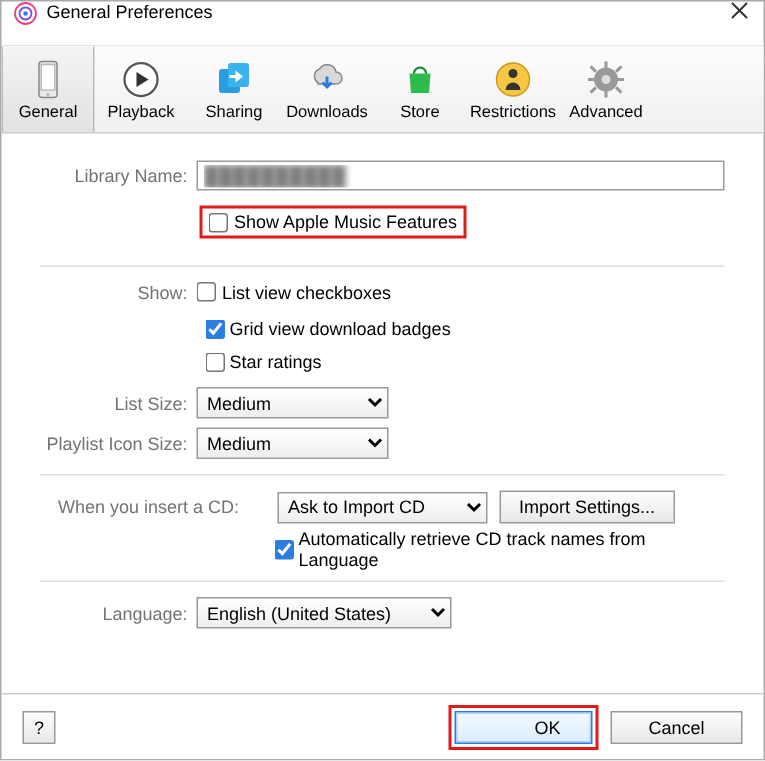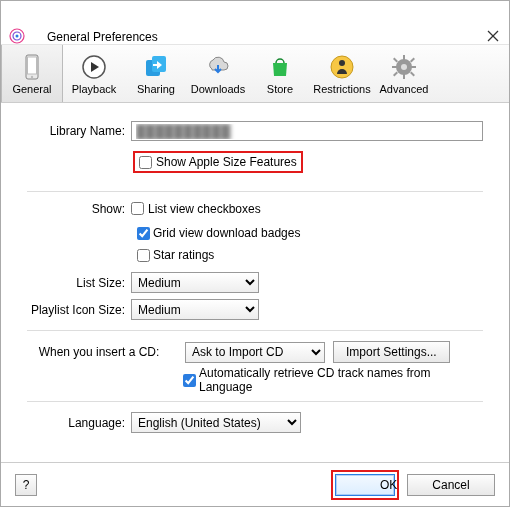--- a/index.html
+++ b/index.html
@@ -1,45 +1,45 @@
 <!DOCTYPE html>
 <html><head>
 <meta charset="utf-8">
 <style>
 * { box-sizing: border-box; margin: 0; padding: 0; }
 body { font-family: "Segoe UI", Tahoma, sans-serif; font-size: 12px; background: #f0f0f0; width: 510px; height: 507px; overflow: hidden; }
 .window { width: 510px; height: 507px; background: #fff; border: 1px solid #aaa; display: flex; flex-direction: column; }
-.titlebar { height: 44px; display: flex; align-items: flex-end; padding: 0 8px; border-bottom: 1px solid #e5e5e5; gap: 16px; }
+.titlebar { height: 30px; display: flex; align-items: flex-start; padding: 0 8px; border-bottom: 1px solid #e5e5e5; }
 .titlebar .icon { width: 16px; height: 16px; margin-right: 6px; }
 .titlebar .title { flex: 1; font-size: 12px; }
 .titlebar .close { width: 14px; height: 14px; cursor: pointer; }
 .toolbar { height: 58px; display: flex; align-items: stretch; border-bottom: 1px solid #ccc; background: linear-gradient(#fdfdfd, #f0f0f0); }
 .tool-item { width: 62px; display: flex; flex-direction: column; align-items: center; justify-content: center; font-size: 11px; gap: 2px; cursor: pointer; }
 .tool-item.active { background: linear-gradient(#f4f4f4, #e2e2e2); border: 1px solid #bbb; border-top: none; border-bottom: none; }
 .tool-item .ticon { width: 28px; height: 28px; display: flex; align-items: center; justify-content: center; }
 .content { flex: 1; padding: 18px 26px 8px 26px; }
 .row { display: flex; align-items: center; margin-bottom: 6px; }
-.label { width: 104px; text-align: right; padding-right: 6px; font-size: 12px; color: #000000; }
+.label { width: 104px; text-align: right; padding-right: 6px; font-size: 12px; color: #737373; }
 .field-text { flex: 1; height: 20px; border: 1px solid #999; padding: 2px 4px; background: #fff; }
 .field-text.blurred { color: transparent; text-shadow: 0 0 4px rgba(0,0,0,0.5); }
 .checkbox-row { display: flex; align-items: center; margin-left: 110px; height: 22px; gap: 3px; }
 .highlight-box { border: 2px solid #e21a1a; padding: 2px 4px; margin-left: 106px; display: inline-flex; align-items: center; gap: 4px; margin-top: 4px; margin-bottom: 8px; }
 input[type="checkbox"] { width: 13px; height: 13px; }
 .cb-checked { accent-color: #2a7de1; }
 hr.sep { border: none; border-top: 1px solid #ddd; margin: 10px 0; }
 select.combo { height: 21px; border: 1px solid #999; background: linear-gradient(#fff,#eee); font-size: 12px; padding: 0 2px; }
 .combo-m { width: 128px; }
 .combo-w { width: 140px; }
 .cd-row { display: flex; align-items: center; gap: 8px; }
 .btn { height: 22px; padding: 0 12px; border: 1px solid #999; background: linear-gradient(#fdfdfd,#e8e8e8); font-size: 12px; cursor: pointer; }
 .footer { height: 44px; border-top: 1px solid #ccc; display: flex; align-items: center; padding: 0 14px; gap: 8px; }
 .footer .help { width: 22px; height: 22px; border: 1px solid #999; background: linear-gradient(#fdfdfd,#e8e8e8); display: flex; align-items: center; justify-content: center; font-size: 12px; cursor: pointer; }
 .footer .spacer { flex: 1; }
 .ok-wrap { border: 2px solid #e21a1a; padding: 2px; }
-.btn.ok { border: 1px solid #2a7de1; box-shadow: inset 0 0 0 1px rgba(42,125,225,0.3); background: linear-gradient(#f3f9ff,#dceeff); width: 60px; padding-left: 44px; }
+.btn.ok { border: 1px solid #2a7de1; box-shadow: inset 0 0 0 1px rgba(42,125,225,0.3); background: linear-gradient(#f3f9ff,#dceeff); width: 92px; padding-left: 44px; }
 .btn.cancel { width: 88px; }
 svg { display: block; }
 </style>
 </head>
 <body>
 
 <div class="window">
 
   <div class="titlebar">
     <span class="icon">
@@ -139,21 +139,21 @@
 
   <div class="content">
 
     <div class="row">
       <div class="label">Library Name:</div>
       <input type="text" class="field-text blurred" value="██████████" style="">
     </div>
 
     <div class="highlight-box">
       <input type="checkbox" style="">
-      <span>Show Apple Size Features</span>
+      <span>Show Apple Music Features</span>
     </div>
 
     <hr class="sep">
 
     <div class="row">
       <div class="label">Show:</div>
       <div style="display:flex;align-items:flex-start;gap:4px;">
         <input type="checkbox" style="">
         <span>List view checkboxes</span>
       </div>

